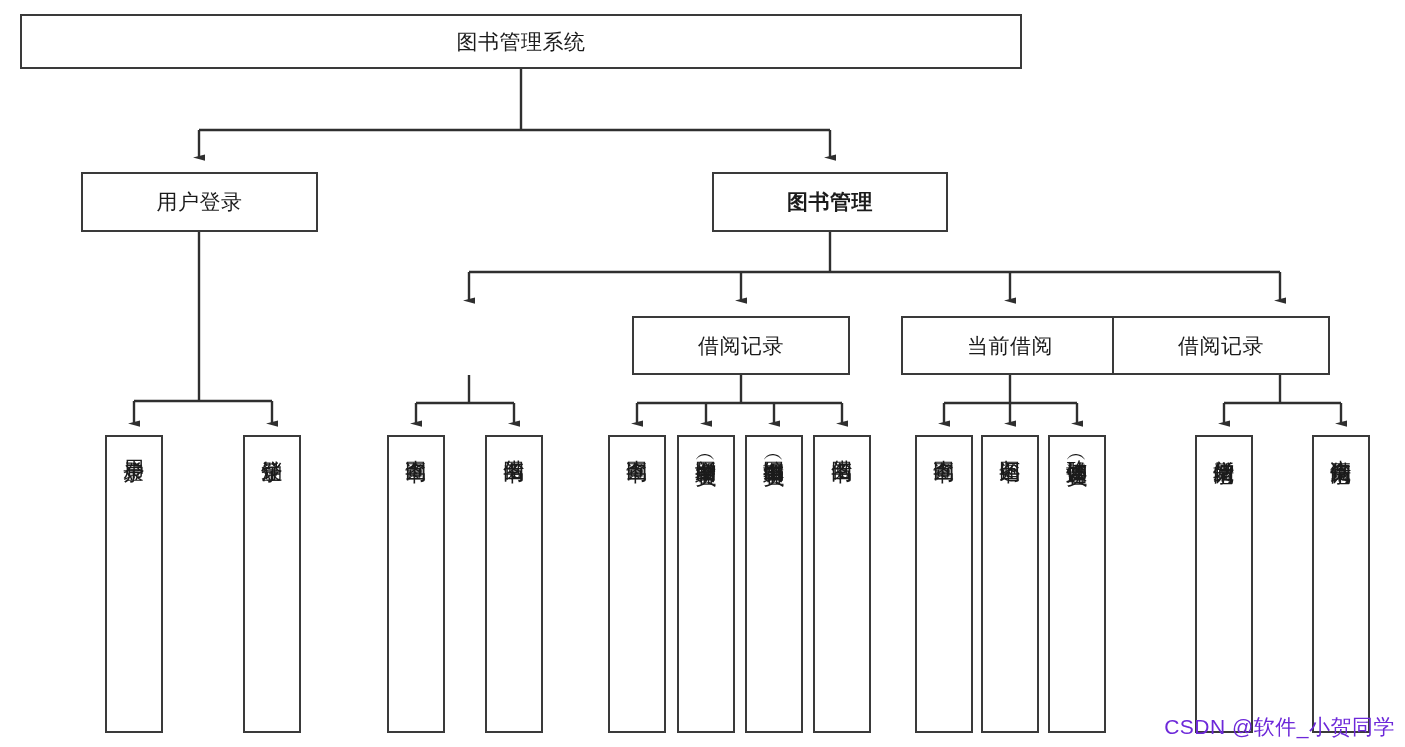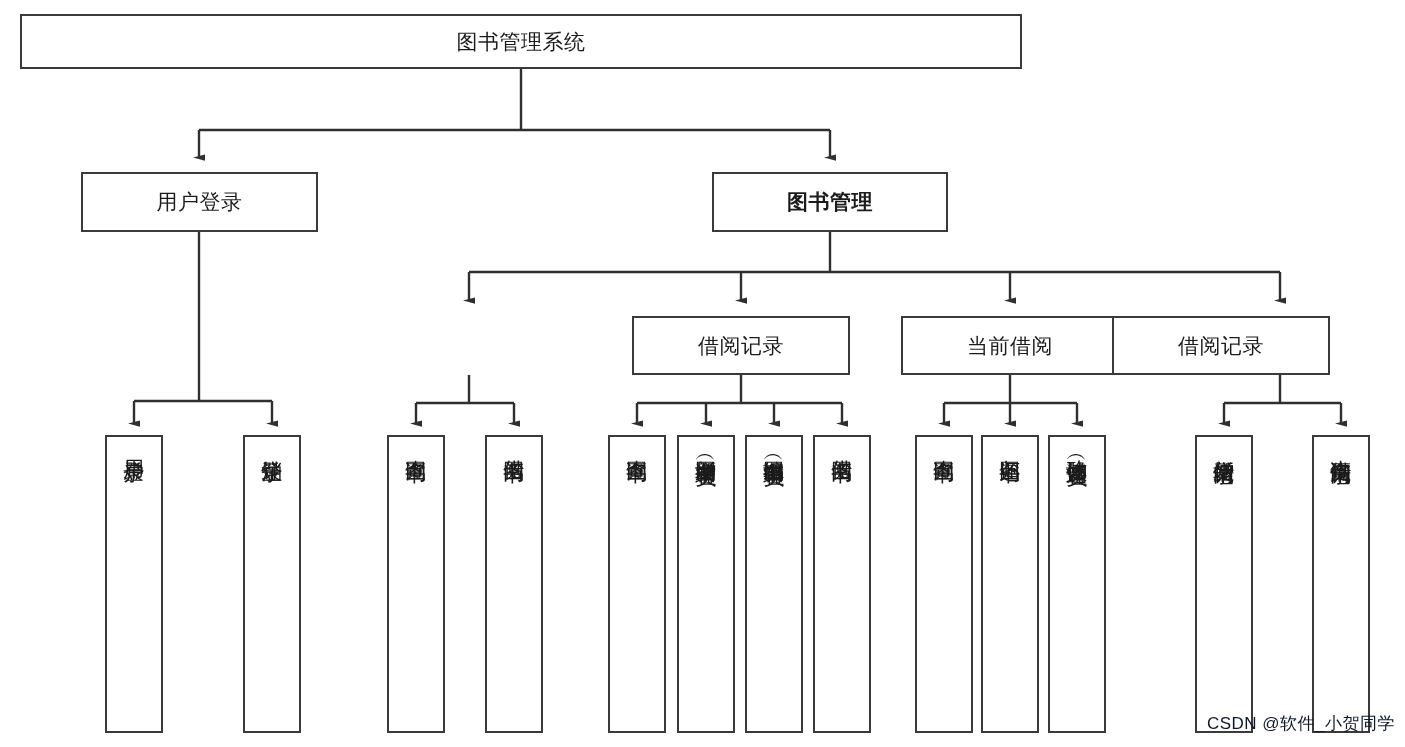--- a/index.html
+++ b/index.html
@@ -55,23 +55,23 @@
     white-space: nowrap;
     text-align: center;
     color: #1b1b1b;
   }
   .htext {
     white-space: nowrap;
   }
   #watermark {
     position: absolute;
     right: 10px;
-    bottom: 12px;
-    font-size: 17px;
-    color: #0f172a;
+    bottom: 6px;
+    font-size: 21px;
+    color: #6d28d9;
     letter-spacing: 0.5px;
     white-space: nowrap;
     user-select: none;
   }
 </style>
 </head>
 <body>
 
 <div id="canvas">
 

